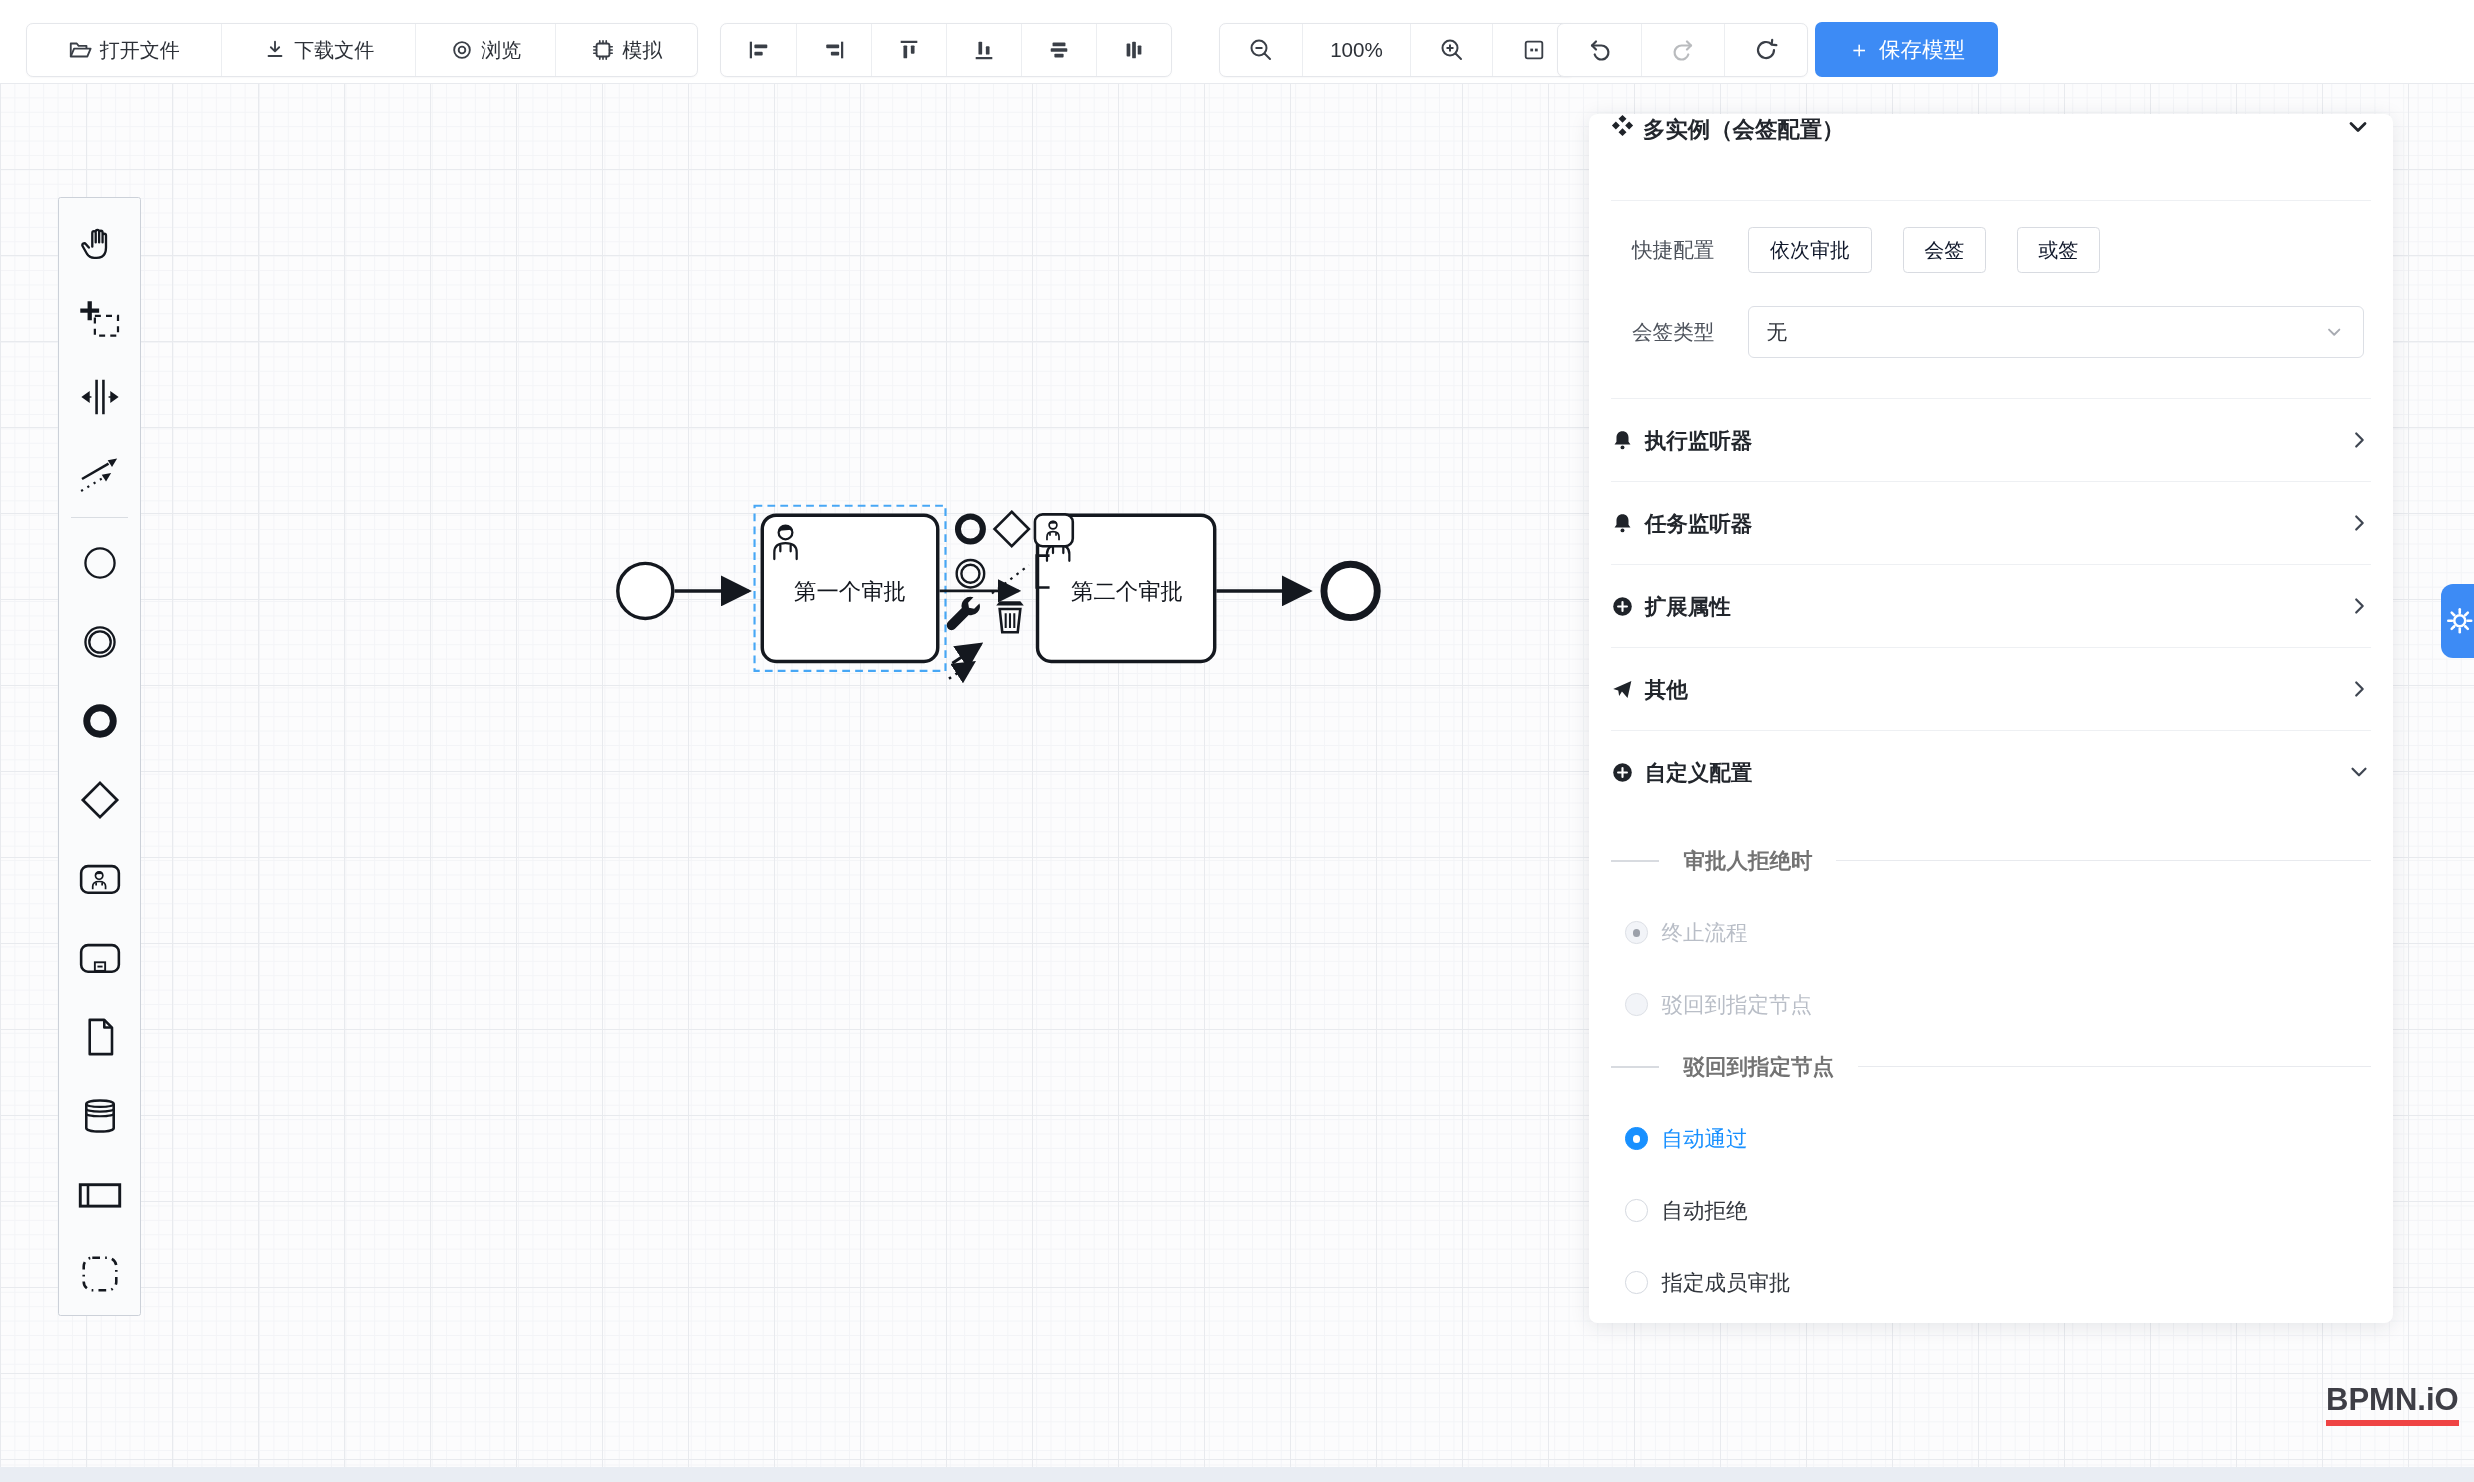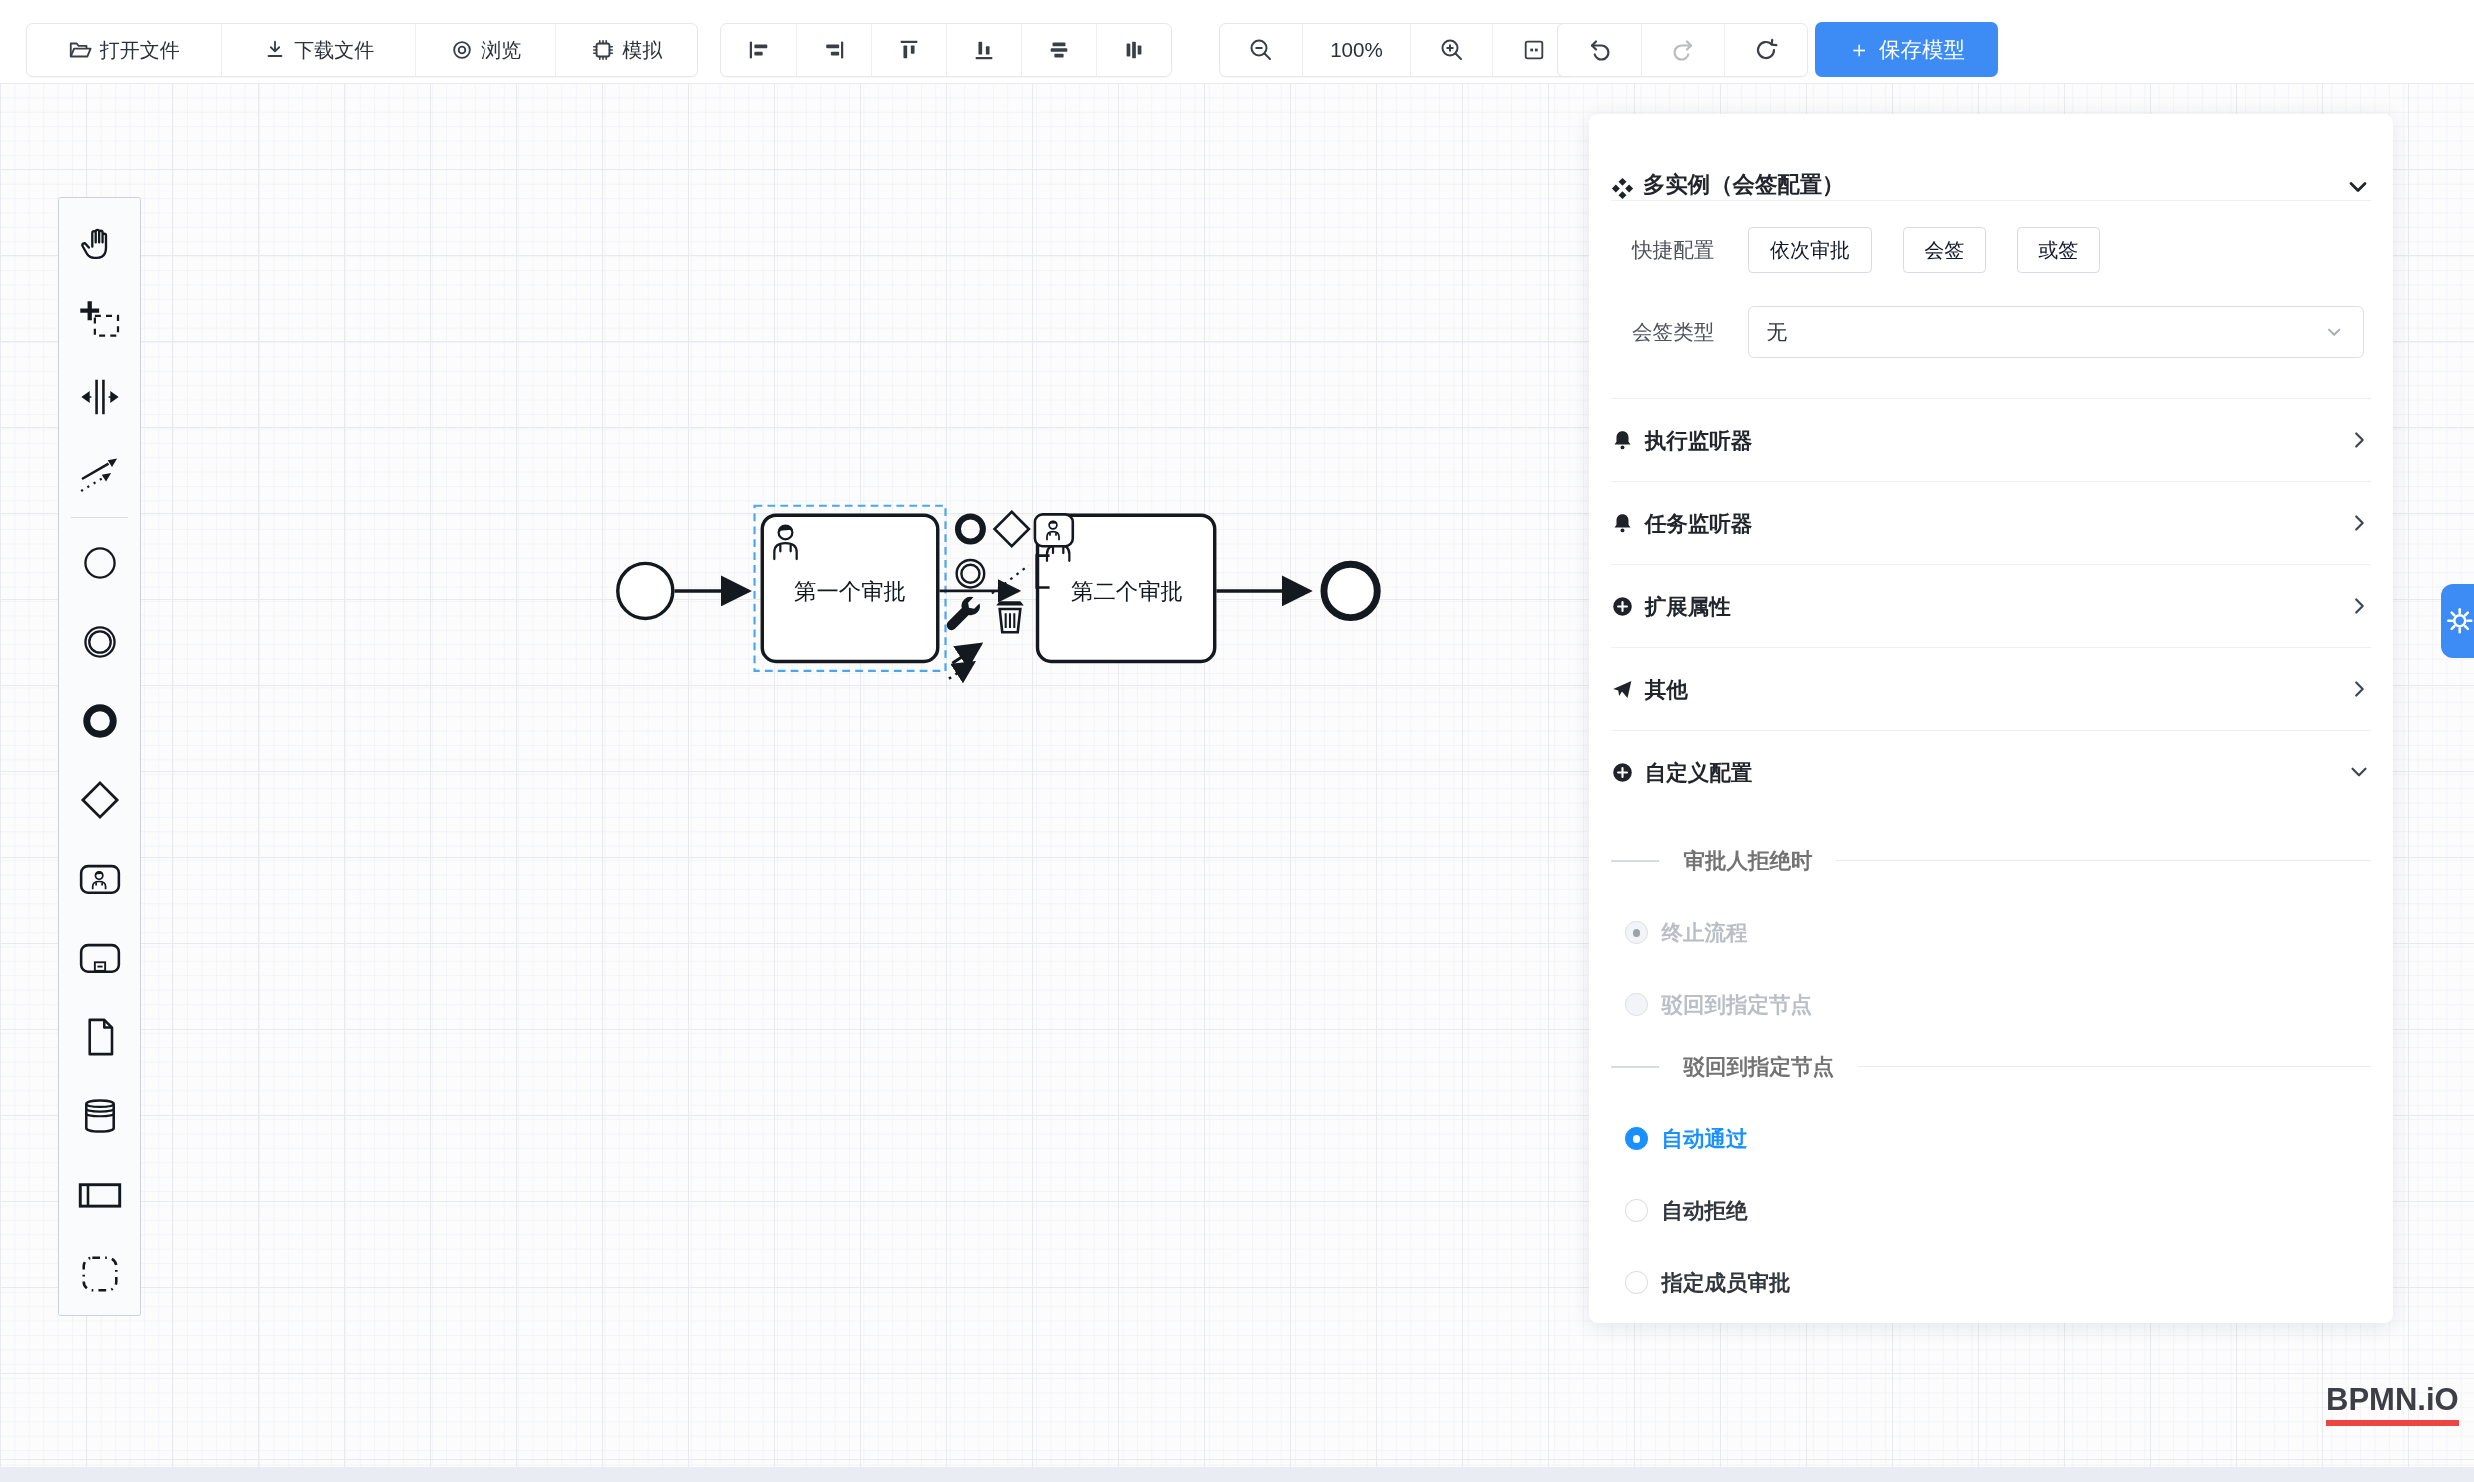--- a/index.html
+++ b/index.html
@@ -47,42 +47,42 @@
     background:#fafbfc; border:0.9px solid #ccd1d9; border-radius:2.6px; z-index:10;
     display:flex; flex-direction:column; align-items:center; padding-top:8.6px; }
   .pal-item { width:74px; height:76px; display:flex; align-items:center; justify-content:center; cursor:pointer; }
   .pal-item-sm { height:79px; }
   .pal-sep { width:57px; border-top:0.9px solid #d9dde2; margin:6px 0; }
 
   
   .panel { position:absolute; left:1589px; top:114px; width:804px; height:1209px;
     background:#fff; border-radius:8.6px; box-shadow:0 3.4px 20.6px rgba(25,35,60,.10);
     z-index:20; padding:0 22.4px; }
-  .panel-header { height:86px; display:flex; align-items:flex-end; cursor:pointer; }
+  .panel-header { height:86px; display:flex; align-items:flex-start; cursor:pointer; }
   .panel-title { font-size:22.4px; font-weight:bold; color:#22262c; margin-left:8.6px; }
   .spacer { flex:1; }
   .divider { border-top:0.9px solid #eef0f3; }
   .row { display:flex; align-items:center; }
   .form-label { width:103px; text-align:right; font-size:20.6px; color:#4d525b; margin-right:34px; flex:none; }
   .quick-row { margin-top:26px; }
   .quick-btn { padding:8.6px 20.6px; border:0.9px solid #d8dbe1; border-radius:4.3px; background:#fff;
     font-size:20px; color:#0f172a; cursor:pointer; font-family:inherit; }
   .quick-btn + .quick-btn { margin-left:31px; }
   .sign-row { margin-top:33px; }
   .select-box { flex:1; height:52px; border:0.9px solid #dcdfe5; border-radius:6px;
     display:flex; align-items:center; padding:0 17px; cursor:pointer; margin-right:6.9px; }
   .select-value { font-size:20.6px; color:#2f333a; flex:1; }
   .sections { margin-top:40px; }
   .section-row { height:83px; display:flex; align-items:center; border-top:0.9px solid #eef0f3; cursor:pointer; }
   .section-label { font-size:21.5px; font-weight:bold; color:#22262c; margin-left:10.3px; }
   .group-title-row { display:flex; align-items:center; margin-top:33px; }
   .gt-dash { width:48px; height:1.7px; background:#d8dbe0; margin-right:24px; }
   .gt-title { font-size:21.5px; font-weight:bold; color:#737373; }
   .gt-line { flex:1; height:0.9px; background:#e8eaee; margin-left:24px; }
-  .radio-row { display:flex; align-items:center; margin-top:43px; padding-left:13.8px; cursor:pointer;font-weight:bold; }
+  .radio-row { display:flex; align-items:center; margin-top:43px; padding-left:13.8px; cursor:pointer; }
   .radio { width:22.4px; height:22.4px; border-radius:50%; border:1.7px solid #d5d9e0; background:#fff;
     flex:none; display:flex; align-items:center; justify-content:center; }
   .radio.dis { background:#f2f4f8; border-color:#dde0e6; }
   .radio.dis-checked { background:#f2f4f8; border-color:#dde0e6; }
   .radio.dis-checked::after { content:""; width:7.7px; height:7.7px; border-radius:50%; background:#9ca1aa; }
   .radio.blue { background:#1890ff; border-color:#1890ff; }
   .radio.blue::after { content:""; width:7.7px; height:7.7px; border-radius:50%; background:#fff; }
   .radio-label { font-size:21.5px; color:#32363d; margin-left:13.8px; }
   .radio-label.grey { color:#b9bec7; }
   .radio-label.blue { color:#1890ff; }

